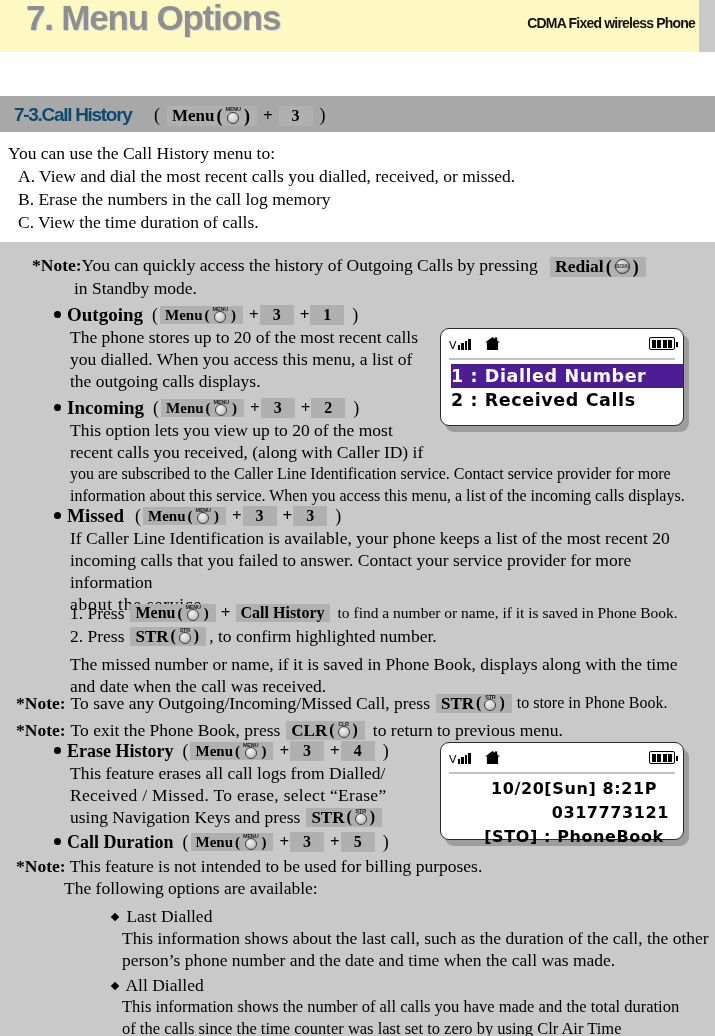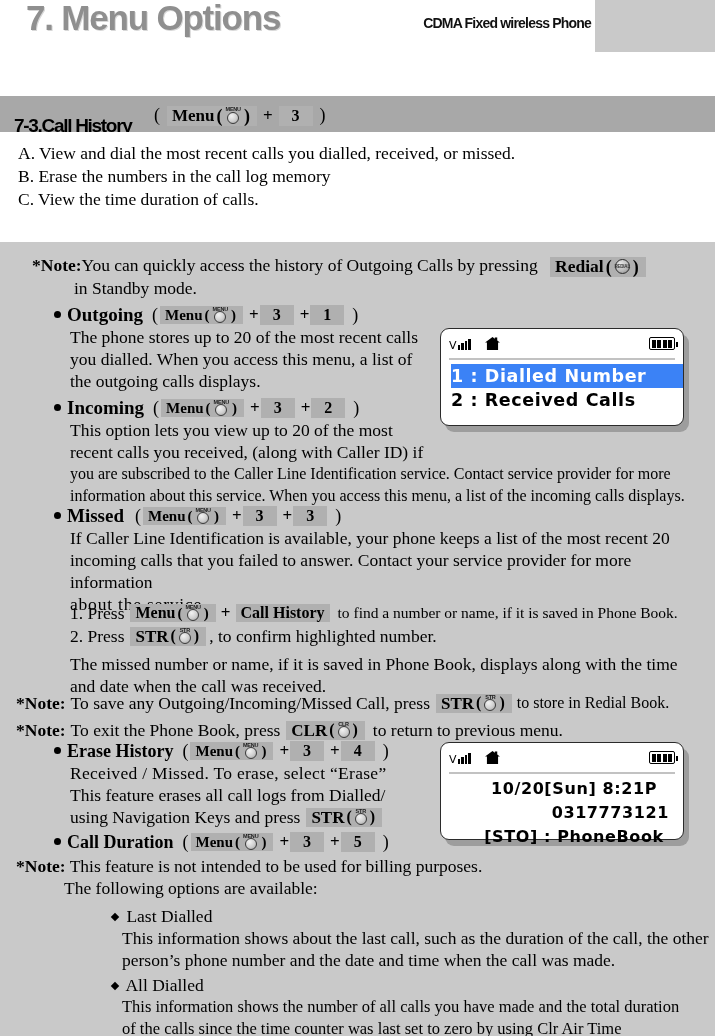--- a/index.html
+++ b/index.html
@@ -4,22 +4,22 @@
 <style>
   html,body{margin:0;padding:0;}
   body{
     width:715px;height:1036px;position:relative;overflow:hidden;
     background:#c9c9c9;
     font-family:"Liberation Serif", serif;
     color:#000;
   }
   
   .chapter-bar{
-    position:absolute;left:0;top:0;width:595px;height:52px;
-    background:#ffffff;
+    position:absolute;left:0;top:0;width:699px;height:52px;
+    background:#fef9c3;
   }
   .chapter-title{
     position:absolute;left:26px;top:-2px;
     font-family:"Liberation Sans", sans-serif;
     font-weight:bold;font-size:35px;letter-spacing:-1.2px;
     color:#8f8f8f;
     text-shadow:1px 1px 0 #d8d8d8;
     white-space:nowrap;
   }
   .chapter-right{
@@ -30,24 +30,24 @@
   }
   .white-gap{
     position:absolute;left:0;top:52px;width:715px;height:44px;background:#fff;
   }
   
   .section-bar{
     position:absolute;left:0;top:96px;width:715px;height:36px;
     background:#a8a8a8;
   }
   .section-label{
-    position:absolute;left:14px;top:19px;
+    position:absolute;left:14px;top:8px;
     font-family:"Liberation Sans", sans-serif;
     font-weight:bold;font-size:19px;letter-spacing:-1.3px;
-    color:#000000;white-space:nowrap;
+    color:#0c4a6e;white-space:nowrap;
   }
   .section-keys{
     position:absolute;left:152px;top:9px;
     display:flex;align-items:center;gap:5px;white-space:nowrap;
     font-size:17px;
   }
   .intro{
     position:absolute;left:0;top:132px;width:715px;height:110px;background:#fff;
   }
   .intro-inner{position:absolute;left:8px;top:10px;font-size:17.5px;line-height:23px;}
@@ -118,21 +118,21 @@
     display:flex;align-items:center;gap:1.5px;padding:1.5px;
   }
   .batt i{display:block;width:4px;height:100%;background:#000;}
   .batt:after{
     content:"";position:absolute;right:-4px;top:3.5px;width:2.5px;height:5px;background:#000;
   }
   .lcd-line{
     font-family:"DejaVu Sans", sans-serif;font-weight:bold;
     font-size:17.5px;letter-spacing:0.6px;white-space:nowrap;
   }
-  .lcd-hl{background:#3b82f6;color:#fff;}
+  .lcd-hl{background:#4c1d95;color:#fff;}
   
   #lcd1{left:440px;top:328px;width:244px;height:98px;}
   #lcd1 .rows{margin:4px 0 0 10px;}
   #lcd1 .rows>div{height:24px;line-height:24px;}
   
   #lcd2{left:440px;top:742px;width:244px;height:98px;}
   #lcd2 .rows{margin:3px 0 0 0;}
   #lcd2 .rows>div{height:24px;line-height:24px;text-align:center;margin-left:24px;}
   .mono-sm{font-size:16px;}
 </style>
@@ -159,20 +159,21 @@
       <span class="paren">)</span>
     </span>
     <span class="plus">+</span>
     <span class="key key-num">3</span>
     <span class="paren">)</span>
   </div>
 </div>
 
 <div class="intro">
   <div class="intro-inner">
+    <div>You can use the Call History menu to:</div>
     <div class="sub">A. View and dial the most recent calls you dialled, received, or missed.</div>
     <div class="sub">B. Erase the numbers in the call log memory</div>
     <div class="sub">C. View the time duration of calls.</div>
   </div>
 </div>
 
 <div class="body-area">
 
   <div class="note-block" style="left:32px;top:12px;width:680px;">
     <span class="bold">*Note:</span><span>You can quickly access the history of Outgoing Calls by pressing</span>
@@ -300,21 +301,21 @@
       <span style="margin-left:5px;">To save any Outgoing/Incoming/Missed Call, press</span>
       <span class="key" style="margin-left:6px;">
         <span style="font-size:17px;">STR</span>
         <span class="paren" style="font-size:16px;">(</span>
         <span class="btn-round">
           <span class="cap">STR</span>
           <span class="circ"></span>
         </span>
         <span class="paren" style="font-size:16px;">)</span>
       </span>
-      <span style="margin-left:5px;font-size:16px;">to store in Redial Book.</span>
+      <span style="margin-left:5px;font-size:16px;">to store in Phone Book.</span>
     </div>
   </div>
 
   <div class="note-block" style="left:16px;top:477px;width:700px;">
     <div style="display:flex;align-items:center;white-space:nowrap;">
       <span class="bold">*Note:</span>
       <span style="margin-left:5px;">To exit the Phone Book, press</span>
       <span class="key" style="margin-left:6px;">
         <span style="font-size:17px;">CLR</span>
         <span class="paren" style="font-size:16px;">(</span>
@@ -341,22 +342,22 @@
           <span class="circ"></span>
         </span>
         <span class="paren" style="font-size:15px;">)</span>
       </span>
       <span class="plus" style="margin-left:5px;">+</span>
       <span class="key key-num">3</span>
       <span class="plus" style="margin-left:5px;">+</span>
       <span class="key key-num">4</span>
       <span class="paren" style="margin-left:6px;">)</span>
     </div>
+    <div style="margin-left:16px;">This feature erases all call logs from Dialled/</div>
     <div style="margin-left:16px;letter-spacing:0.3px;">Received / Missed. To erase, select “Erase”</div>
-    <div style="margin-left:16px;">This feature erases all call logs from Dialled/</div>
     <div style="margin-left:16px;display:flex;align-items:center;white-space:nowrap;">
       <span>using Navigation Keys and press</span>
       <span class="key" style="margin-left:6px;">
         <span style="font-size:17px;">STR</span>
         <span class="paren" style="font-size:16px;">(</span>
         <span class="btn-round">
           <span class="cap">STR</span>
           <span class="circ"></span>
         </span>
         <span class="paren" style="font-size:16px;">)</span>

